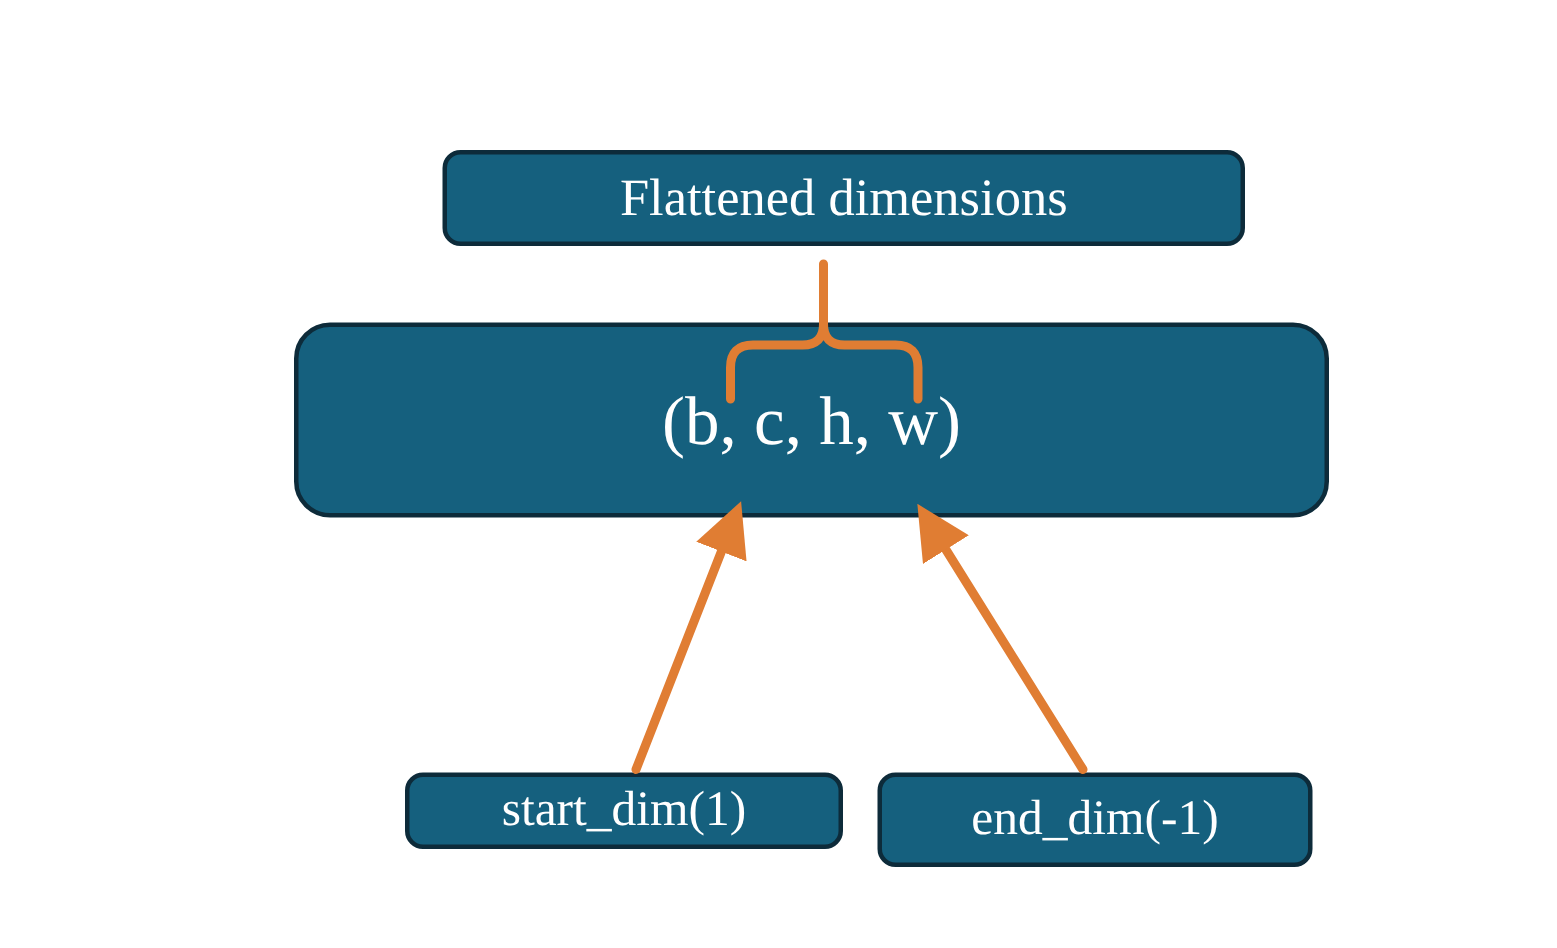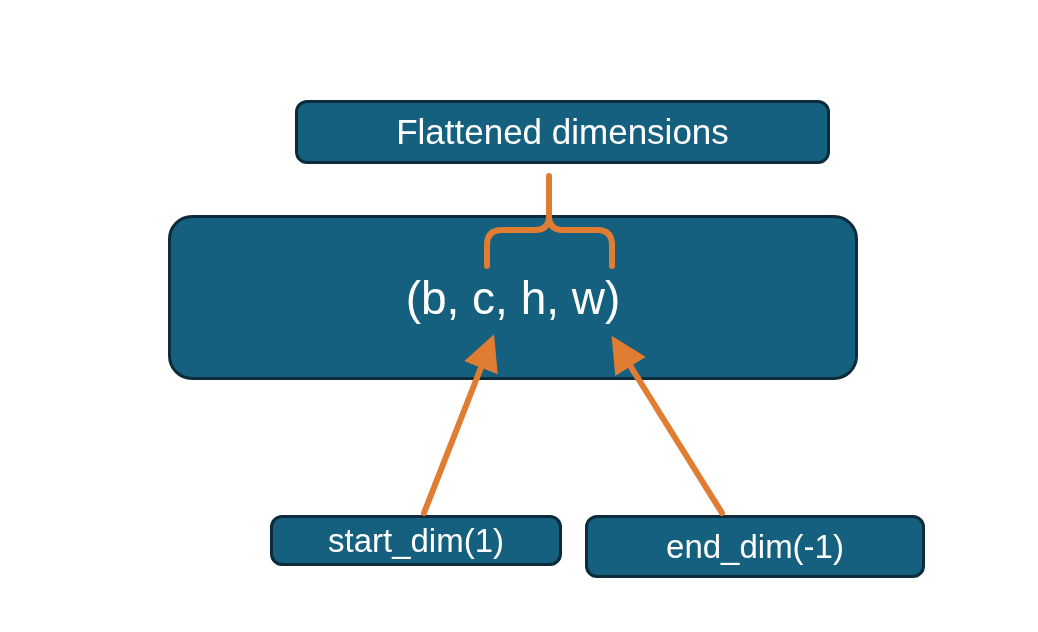--- a/index.html
+++ b/index.html
@@ -21,38 +21,39 @@
   .node{
     position:absolute;
     background:var(--box-fill);
     border:3px solid var(--box-border);
     color:var(--text);
     display:flex;
     align-items:center;
     justify-content:center;
     box-sizing:border-box;
     white-space:nowrap;
+    font-family:Liberation Serif, serif;
   }
   .node-title{
     left:295px; top:100px; width:535px; height:64px;
     border-radius:12px;
     font-size:35px;
   }
   .node-tensor{
-    left:168px; top:215px; width:690px; height:165px;
+    left:196px; top:215px; width:690px; height:130px;
     border-radius:24px;
     font-size:46px;
   }
   .node-start{
     left:270px; top:515px; width:292px; height:51px;
     border-radius:12px;
     font-size:33px;
   }
   .node-end{
-    left:585px; top:515px; width:340px; height:63px;
+    left:585px; top:515px; width:290px; height:63px;
     border-radius:12px;
     font-size:33px;
   }
   .overlay{
     position:absolute;
     left:0; top:0;
     width:1038px;
     height:632px;
     pointer-events:none;
   }

